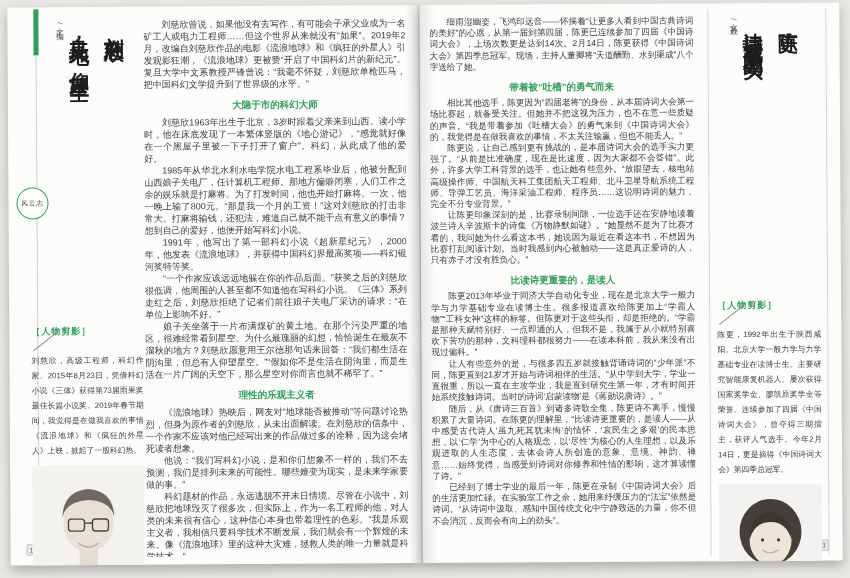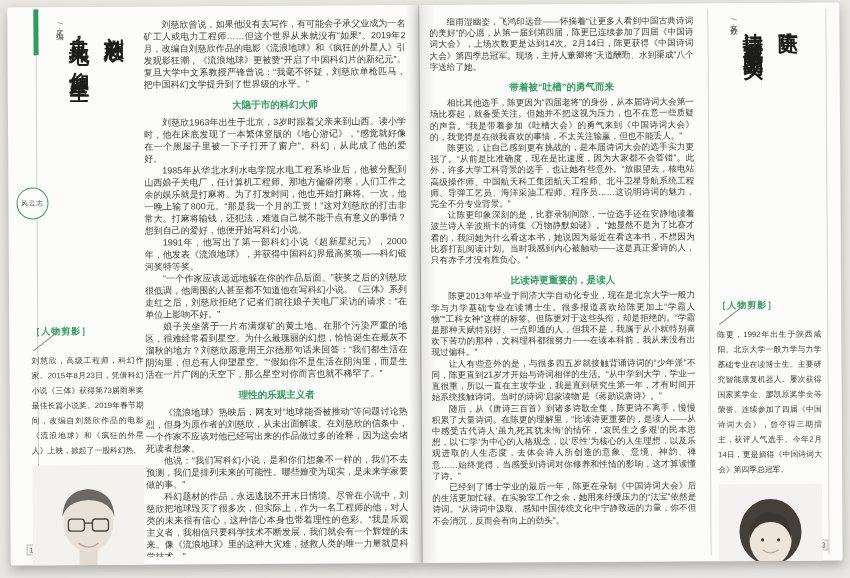--- a/index.html
+++ b/index.html
@@ -82,21 +82,21 @@
           <p class="art-p">娘子关坐落于一片布满煤矿的黄土地。在那个污染严重的地区，很难经常看到星空。为什么最瑰丽的幻想，恰恰诞生在最灰不溜秋的地方？刘慈欣愿意用王尔德那句话来回答：“我们都生活在阴沟里，但总有人仰望星空。”“假如你不是生活在阴沟里，而是生活在一片广阔的天空下，那么星空对你而言也就不稀罕了。”</p>
           <h3 class="art-h" style="color: rgb(47, 158, 93);">理性的乐观主义者</h3>
           <p class="art-p">《流浪地球》热映后，网友对“地球能否被推动”等问题讨论热烈，但身为原作者的刘慈欣，从未出面解读。在刘慈欣的信条中，一个作家不应该对他已经写出来的作品做过多的诠释，因为这会堵死读者想象。</p>
           <p class="art-p">他说：“我们写科幻小说，是和你们想象不一样的，我们不去预测，我们是排列未来的可能性。哪些嬗变为现实，是未来学家要做的事。”</p>
           <p class="art-p">科幻题材的作品，永远逃脱不开末日情境。尽管在小说中，刘慈欣把地球毁灭了很多次，但实际上，作为一名工程师的他，对人类的未来很有信心，这种信心本身也带着理性的色彩。“我是乐观主义者，我相信只要科学技术不断发展，我们就会有一个辉煌的未来。像《流浪地球》里的这种大灾难，拯救人类的唯一力量就是科学技术。”</p>
         </div>
 
       <aside class="bio bio-left">
         <div class="bio-label accent-fg" style="color: rgb(47, 158, 93);">［人物剪影］</div>
         <div class="bio-slash"></div>
-        <div class="bio-text">刘慈欣，高级工程师，科幻作家。2015年8月23日，凭借科幻小说《三体》获得第73届雨果奖最佳长篇小说奖。2019年春节期间，改编自刘慈欣作品的电影《流浪地球》和《疯狂的外星人》上映，掀起了一股科幻热。</div>
+        <div class="bio-text">刘慈欣，高级工程师，科幻作家。2015年8月23日，凭借科幻小说《三体》获得第73届雨果奖最佳长篇小说奖。2019年春节期间，我觉得是在做我喜欢的事情《流浪地球》和《疯狂的外星人》上映，掀起了一股科幻热。</div>
         <div class="photo">
           <svg width="112" height="138" viewBox="0 0 112 138" xmlns="http://www.w3.org/2000/svg">
             <rect width="112" height="138" fill="#f4f2ef"></rect>
             <path d="M18 138 Q22 104 56 98 Q90 104 94 138 Z" fill="#f8f7f5" stroke="#d8d4ce" stroke-width="1"></path>
             <path d="M44 100 L56 112 L68 100" fill="none" stroke="#cfccc5" stroke-width="1"></path>
             <rect x="47" y="82" width="18" height="20" fill="#e2dbd1"></rect>
             <ellipse cx="56" cy="58" rx="25" ry="29" fill="#e8e1d7"></ellipse>
             <path d="M30 52 Q31 26 56 24 Q81 26 82 52 Q78 36 56 35 Q34 36 30 52 Z" fill="#6e6862"></path>
             <rect x="36" y="54" width="16" height="12" rx="3" fill="none" stroke="#4a4742" stroke-width="1.4"></rect>
             <rect x="60" y="54" width="16" height="12" rx="3" fill="none" stroke="#4a4742" stroke-width="1.4"></rect>

